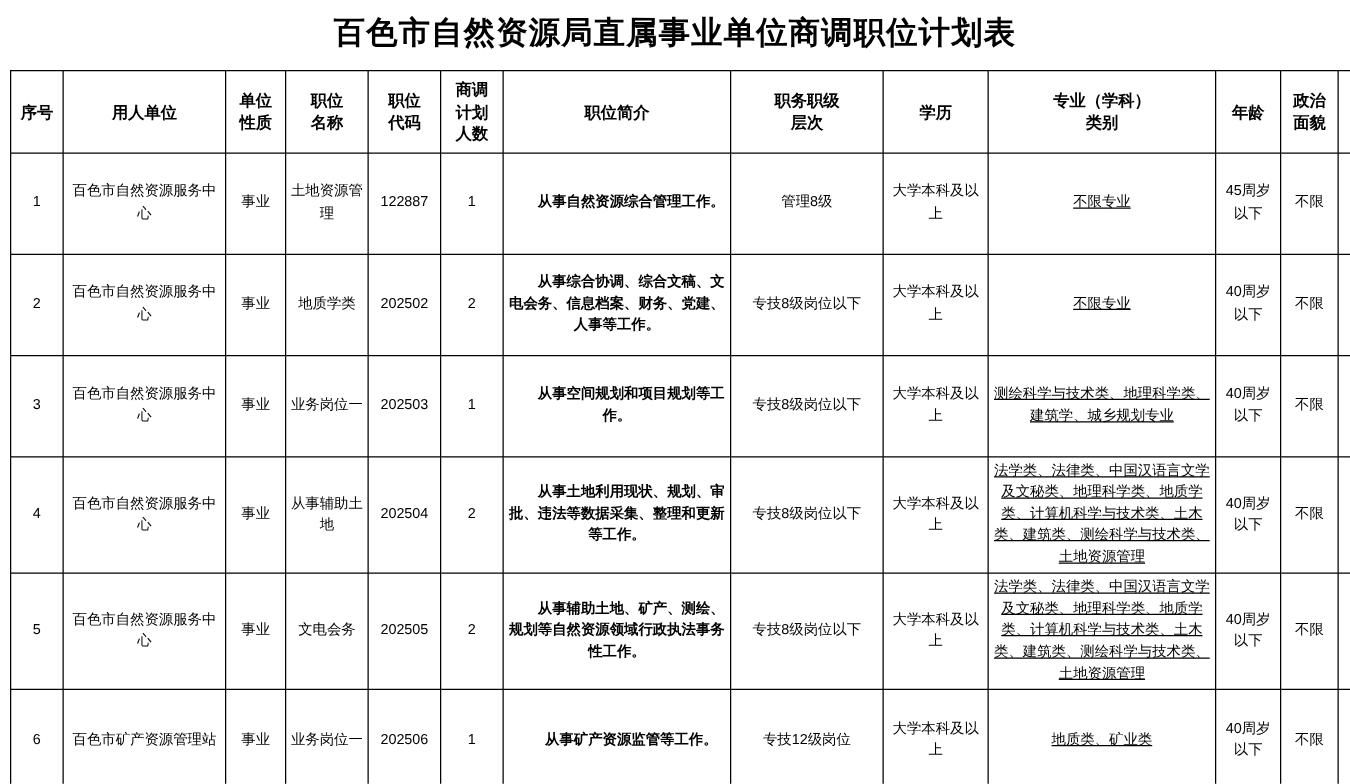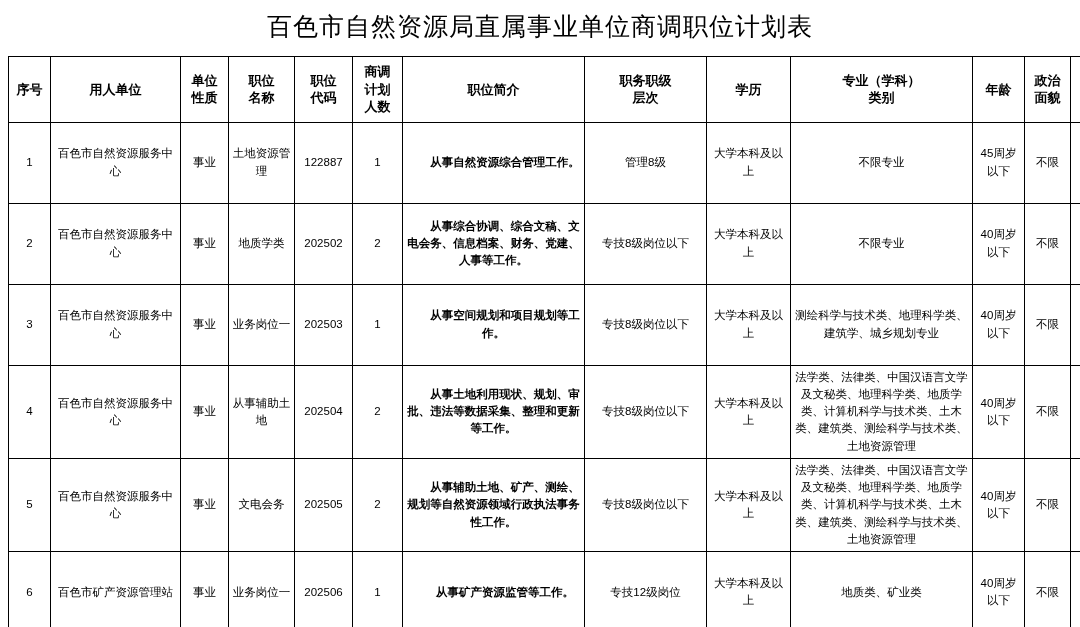--- a/index.html
+++ b/index.html
@@ -15,21 +15,21 @@
     overflow: hidden;
   }
   .page {
     width: 1080px;
     box-sizing: border-box;
     padding: 0 8px;
   }
   .doc-title {
     text-align: center;
     font-family: "Liberation Serif", serif;
-    font-weight: normal;
+    font-weight: bold;
     font-size: 25px;
     letter-spacing: 1px;
     padding: 12px 0 14px 0;
     line-height: 1.2;
   }
   table.plan {
     border-collapse: collapse;
     table-layout: fixed;
     width: 1064px;
     margin: 0 auto;
@@ -56,20 +56,21 @@
     padding-right: 6px;
     line-height: 1.65;
     font-weight: bold;
   }
   td.major {
     text-align: left;
     padding-left: 5px;
     padding-right: 5px;
     font-size: 10.5px;
     line-height: 1.45;
+    text-decoration: underline;
   }
   td.major.center {
     text-align: center;
   }
   td.unit {
     line-height: 1.5;
   }
   td.tall {
     height: 74px;
   }

